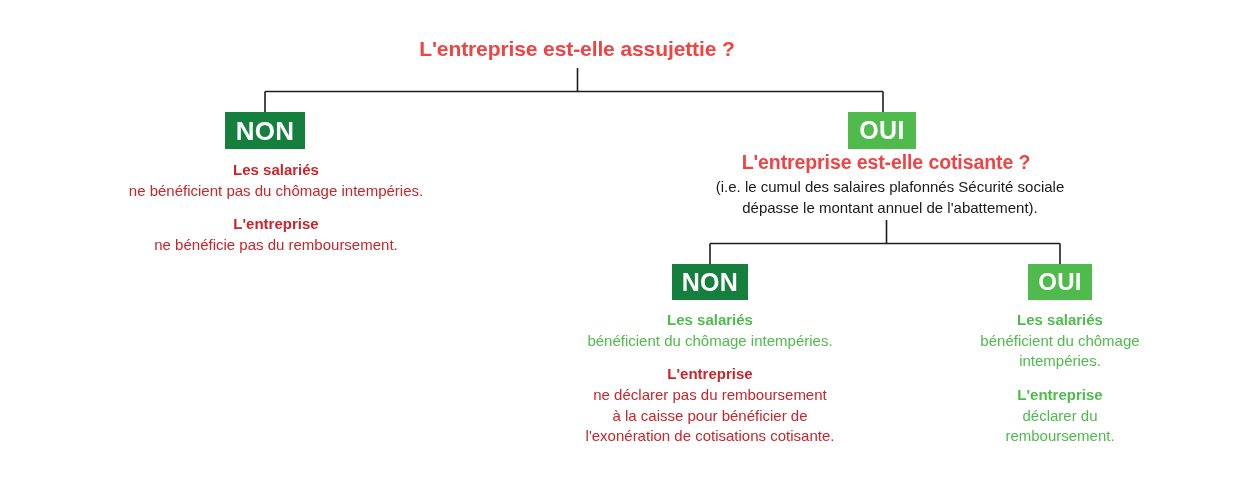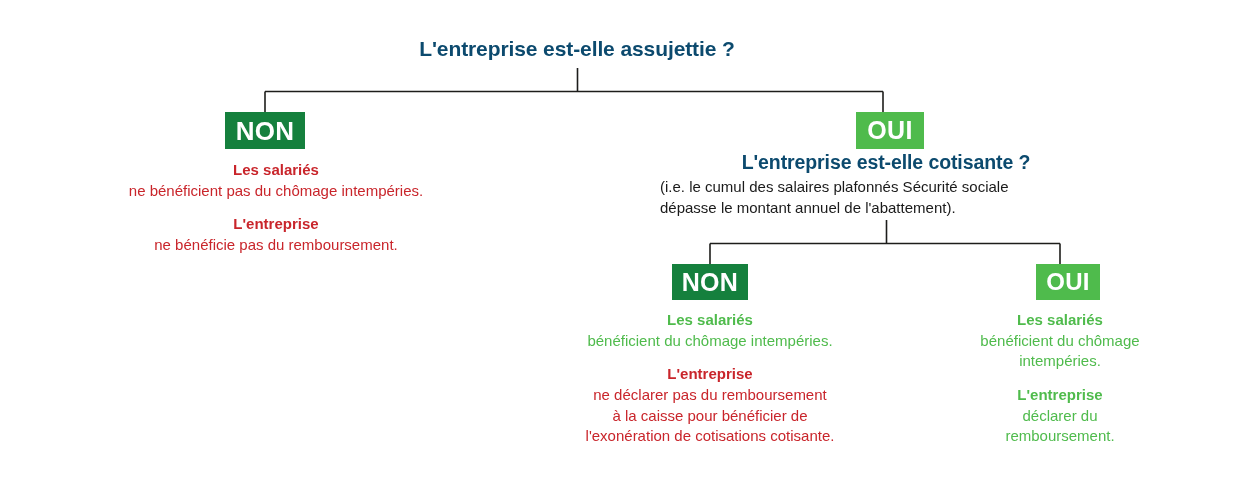--- a/index.html
+++ b/index.html
@@ -35,21 +35,21 @@
     fill: none;
     stroke: #1d1d1b;
     stroke-width: 1.6;
   }
 
   
   .q-title {
     position: absolute;
     text-align: center;
     font-weight: bold;
-    color: #0c4a6e;
+    color: #ef4444;
     line-height: 1.25;
     white-space: nowrap;
   }
   #root-question {
     left: 327px;
     top: 36px;
     width: 500px;
     font-size: 21px;
     letter-spacing: -0.1px;
   }
@@ -58,39 +58,40 @@
     top: 150px;
     width: 460px;
     font-size: 19.5px;
     letter-spacing: -0.1px;
   }
   .q-sub {
     position: absolute;
     left: 660px;
     top: 176px;
     width: 460px;
+    text-align: center;
     font-size: 15px;
     font-weight: normal;
     color: #1a1a1a;
     line-height: 1.42;
   }
 
   
   .badge {
     position: absolute;
     display: flex;
     align-items: center;
     justify-content: center;
     color: #ffffff;
     font-weight: bold;
     line-height: 1;
     letter-spacing: 0.3px;
   }
   .badge.no  { background: #15803d; }
-  .badge.yes { background: #4fbb4c; margin-left: 8px; }
+  .badge.yes { background: #4fbb4c; }
 
   #badge-non-1 { left: 225px; top: 112px; width: 80px;  height: 37px; font-size: 26px; }
   #badge-oui-1 { left: 848px; top: 112px; width: 68px;  height: 37px; font-size: 25px; }
   #badge-non-2 { left: 672px; top: 264px; width: 76px;  height: 36px; font-size: 25px; }
   #badge-oui-2 { left: 1028px; top: 264px; width: 64px; height: 36px; font-size: 24px; }
 
   
   .outcome {
     position: absolute;
     text-align: center;

